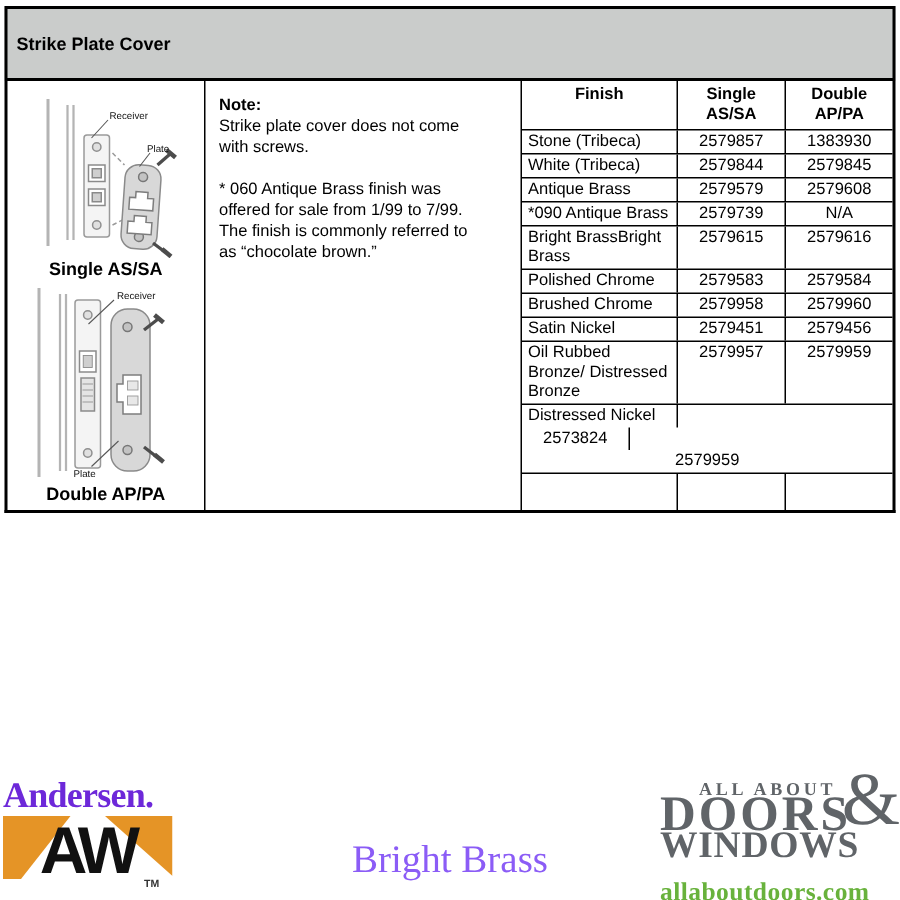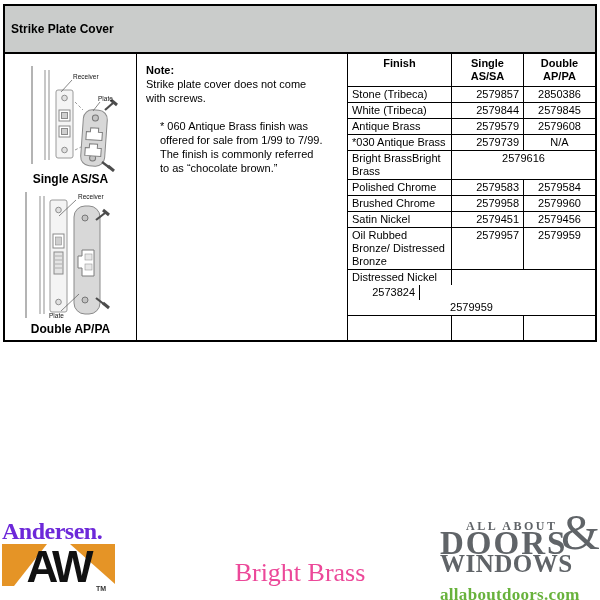--- a/index.html
+++ b/index.html
@@ -21,40 +21,40 @@
   .fig{display:block;}
   .fig svg{display:block;margin:0 auto;}
   .fig1{margin-top:6px;}
   .fig2{margin-top:2px;}
   .fig-caption{font-weight:bold;font-size:12px;text-align:center;line-height:14px;}
   
   .col-note{width:211px;border-right:1px solid #000;box-sizing:border-box;
     padding:9px 24px 0 9px;font-size:11px;line-height:14px;}
   .col-note .note-head{font-weight:bold;margin:0;}
   .col-note p{margin:0 0 0 0;}
-  .col-note .note-p2{margin-top:14px;margin-left:14px;}
+  .col-note .note-p2{margin-top:14px;}
   
   .col-table{flex:1;display:flex;flex-direction:column;font-size:11px;box-sizing:border-box;}
   .trow{display:flex;border-bottom:1px solid #000;align-items:stretch;}
   .trow > div{padding:1px 4px;line-height:13px;box-sizing:border-box;}
   .thead > div{font-weight:bold;text-align:center;padding-top:3px;padding-bottom:3px;}
   .c-finish{width:104px;border-right:1px solid #000;}
-  .c-single{width:72px;border-right:1px solid #000;text-align:right;}
+  .c-single{width:72px;border-right:1px solid #000;text-align:center;}
   .c-double{flex:1;text-align:center;}
   .tbody .trow:last-child{min-height:24px;flex-direction:column;}
   .trow.tfill{flex:1;border-bottom:none;}
   
   .andersen{position:absolute;left:2px;top:518px;width:114px;}
   .andersen .wordmark{
     font-family:"Liberation Serif",serif;font-weight:600;font-size:24px;line-height:26px;
     letter-spacing:-0.5px;color:#6d28d9;white-space:nowrap;
   }
   .finish-caption{
     position:absolute;left:0;top:558px;width:600px;text-align:center;
-    font-family:"Liberation Serif",serif;font-size:26px;color:#ec4899;
+    font-family:"Liberation Serif",serif;font-size:26px;color:#8b5cf6;
   }
   .aadw{
     position:absolute;left:440px;top:510px;width:158px;
     font-family:"Liberation Serif",serif;color:var(--aadw-gray,#606468);
   }
   .aadw .r1{font-size:12px;font-weight:bold;letter-spacing:2.5px;line-height:12px;margin:10px 0 0 26px;white-space:nowrap;}
   .aadw .amp{position:absolute;top:0;right:-2px;font-size:50px;line-height:44px;font-weight:normal;}
   .aadw .r2{font-size:33px;font-weight:bold;letter-spacing:2px;line-height:21px;margin-top:1px;white-space:nowrap;}
   .aadw .r3{font-size:25px;font-weight:bold;letter-spacing:0.5px;line-height:20px;white-space:nowrap;}
   .aadw .r4{font-size:17px;font-weight:bold;line-height:17px;margin-top:12px;color:var(--aadw-green,#68b23c);letter-spacing:0.3px;white-space:nowrap;}
@@ -155,39 +155,40 @@
     <div class="col-table">
       <div class="trow thead">
         <div class="c-finish">Finish</div>
         <div class="c-single">Single AS/SA</div>
         <div class="c-double">Double AP/PA</div>
       </div>
       <div class="tbody" style="display:flex;flex-direction:column;">
           <div class="trow">
             <div class="c-finish">Stone (Tribeca)</div>
             <div class="c-single">2579857</div>
-            <div class="c-double">2850386</div>
+            <div class="c-double">1383930</div>
           </div>
           <div class="trow">
             <div class="c-finish">White (Tribeca)</div>
             <div class="c-single">2579844</div>
             <div class="c-double">2579845</div>
           </div>
           <div class="trow">
             <div class="c-finish">Antique Brass</div>
             <div class="c-single">2579579</div>
             <div class="c-double">2579608</div>
           </div>
           <div class="trow">
-            <div class="c-finish">*030 Antique Brass</div>
+            <div class="c-finish">*090 Antique Brass</div>
             <div class="c-single">2579739</div>
             <div class="c-double">N/A</div>
           </div>
           <div class="trow">
             <div class="c-finish">Bright BrassBright Brass</div>
+            <div class="c-single">2579615</div>
             <div class="c-double">2579616</div>
           </div>
           <div class="trow">
             <div class="c-finish">Polished Chrome</div>
             <div class="c-single">2579583</div>
             <div class="c-double">2579584</div>
           </div>
           <div class="trow">
             <div class="c-finish">Brushed Chrome</div>
             <div class="c-single">2579958</div>

